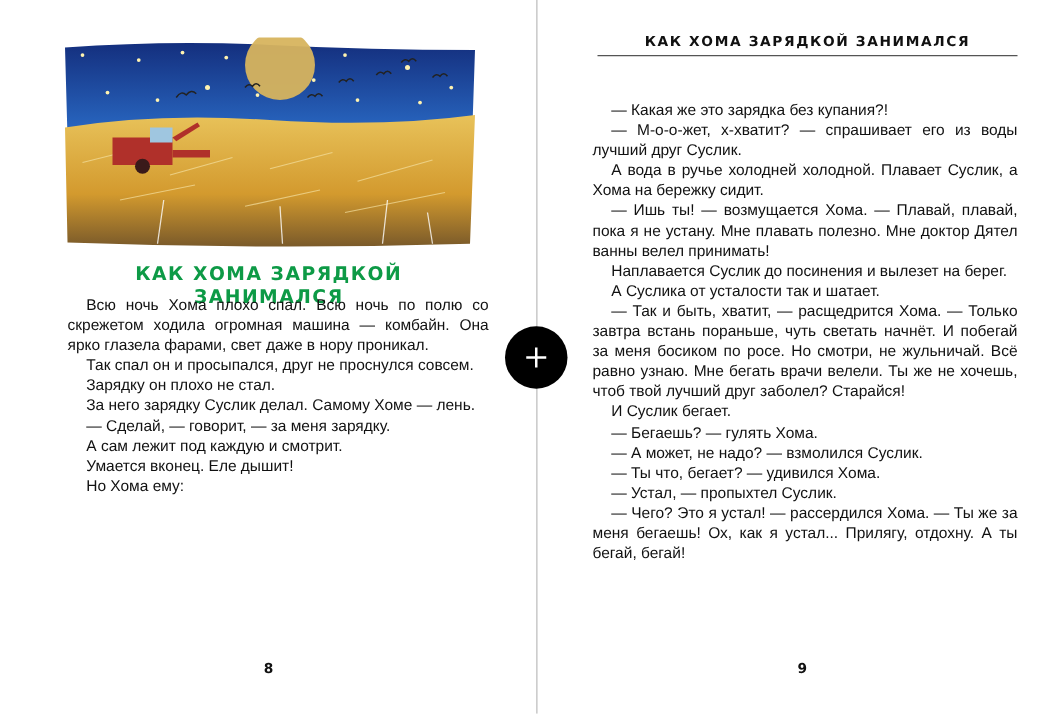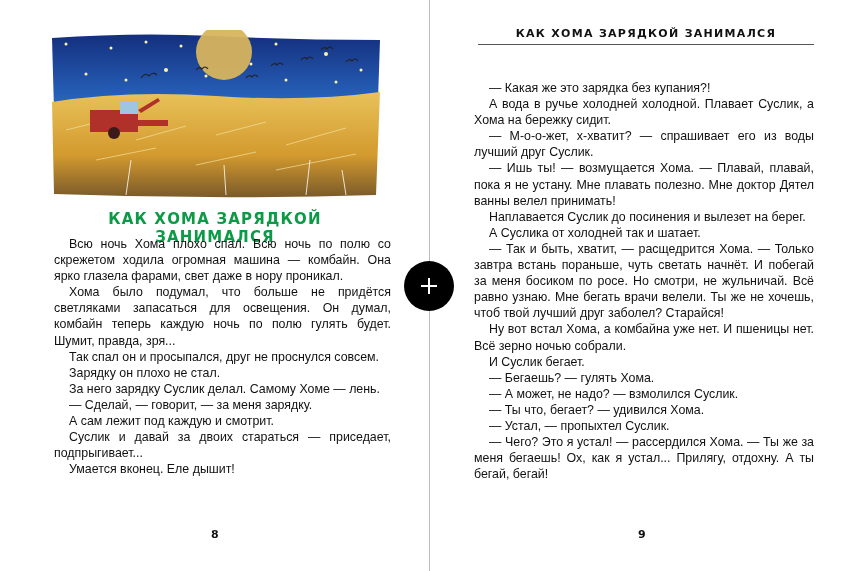--- a/index.html
+++ b/index.html
@@ -93,46 +93,44 @@
         <line x1="80" y1="165" x2="85" y2="130"></line>
           <line x1="180" y1="165" x2="178" y2="135"></line>
         <line x1="260" y1="165" x2="264" y2="130"></line>
           <line x1="300" y1="165" x2="296" y2="140"></line>
       </g>
     </svg>
   </div>
   <div class="chapter-title">Как Хома зарядкой занимался</div>
   <div class="text">
     <p>Всю ночь Хома плохо спал. Всю ночь по полю со скрежетом ходила огромная машина — ком­байн. Она ярко глазела фарами, свет даже в нору проникал.</p>
-    <p>Хома было подумал, что больше не придётся светляками запасаться для освещения. Он думал, комбайн теперь каждую ночь по полю гулять бу­дет. Шумит, правда, зря...</p>
     <p>Так спал он и просыпался, друг не проснулся совсем.</p>
     <p>Зарядку он плохо не стал.</p>
     <p>За него зарядку Суслик делал. Самому Хоме — лень.</p>
     <p>— Сделай, — говорит, — за меня зарядку.</p>
     <p>А сам лежит под каждую и смотрит.</p>
-    <p>Суслик и давай за двоих стараться — приседа­ет, подпрыгивает...</p>
     <p>Умается вконец. Еле дышит!</p>
+    <p>Но Хома ему:</p>
   </div>
   <div class="page-num">8</div>
 </div>
 
 <div class="spine"></div>
 
 <div class="page right">
   <div class="running-head">Как Хома зарядкой занимался</div>
   <div class="head-rule"></div>
   <div class="text">
     <p>— Какая же это зарядка без купания?!</p>
+    <p>— М-о-о-жет, х-хватит? — спрашивает его из воды лучший друг Суслик.</p>
     <p>А вода в ручье холодней холодной. Плавает Суслик, а Хома на бережку сидит.</p>
-    <p>— М-о-о-жет, х-хватит? — спрашивает его из воды лучший друг Суслик.</p>
     <p>— Ишь ты! — возмущается Хома. — Плавай, плавай, пока я не устану. Мне плавать полезно. Мне доктор Дятел ванны велел принимать!</p>
     <p>Наплавается Суслик до посинения и вылезет на берег.</p>
-    <p>А Суслика от холодней так и шатает.</p>
+    <p>А Суслика от усталости так и шатает.</p>
     <p>— Так и быть, хватит, — расщедрится Хома. — Только завтра встань пораньше, чуть светать нач­нёт. И побегай за меня босиком по росе. Но смо­три, не жульничай. Всё равно узнаю. Мне бегать врачи велели. Ты же не хочешь, чтоб твой лучший друг заболел? Старайся!</p>
-    <p>Ну вот встал Хома, а комбайна уже нет. И пше­ницы нет. Всё зерно ночью собрали.</p>
     <p>И Суслик бегает.</p>
     <p>— Бегаешь? — гулять Хома.</p>
     <p>— А может, не надо? — взмолился Суслик.</p>
     <p>— Ты что, бегает? — удивился Хома.</p>
     <p>— Устал, — пропыхтел Суслик.</p>
     <p>— Чего? Это я устал! — рассердился Хома. — Ты же за меня бегаешь! Ох, как я устал... Приля­гу, отдохну. А ты бегай, бегай!</p>
   </div>
   <div class="page-num">9</div>
 </div>
 

